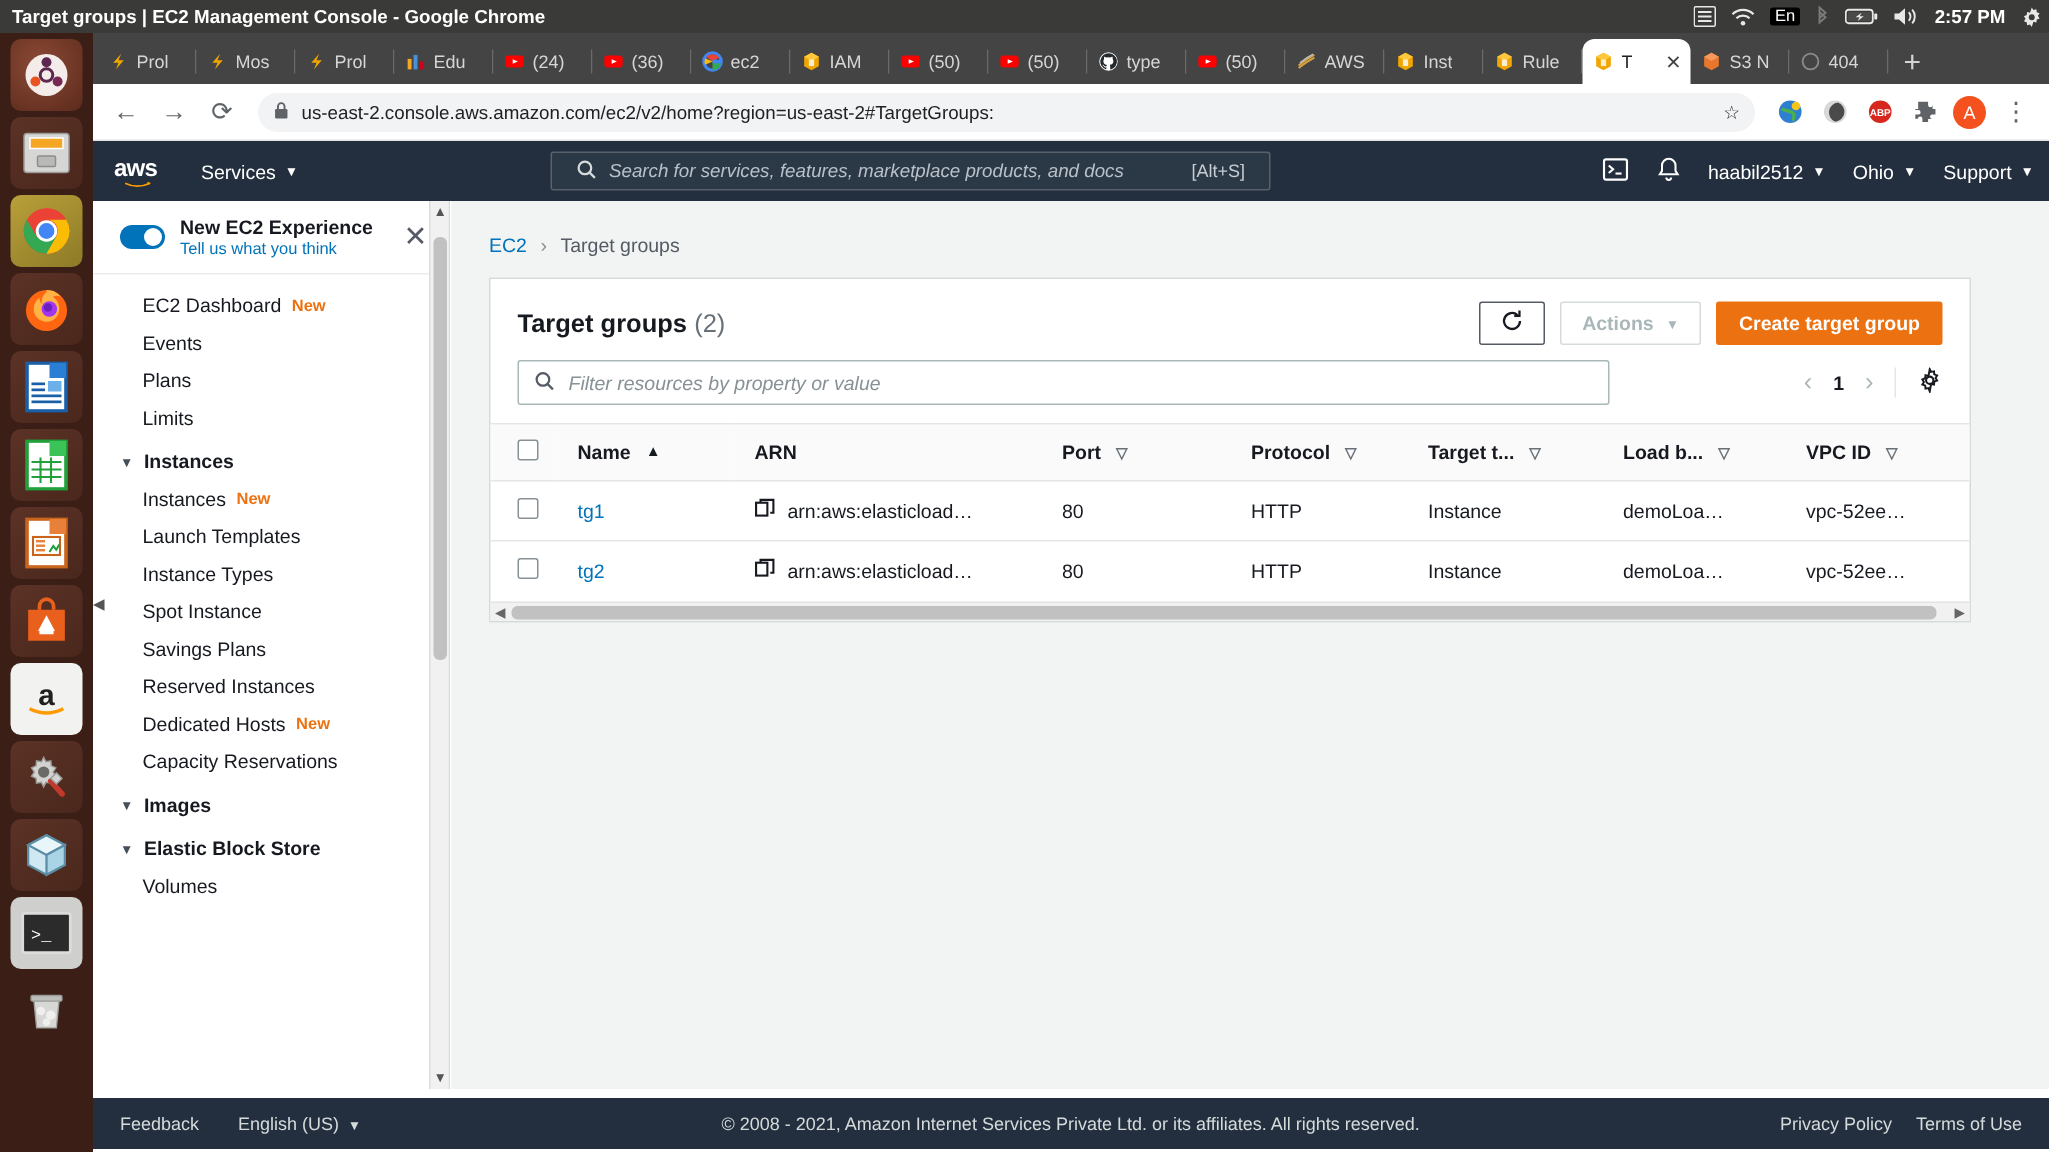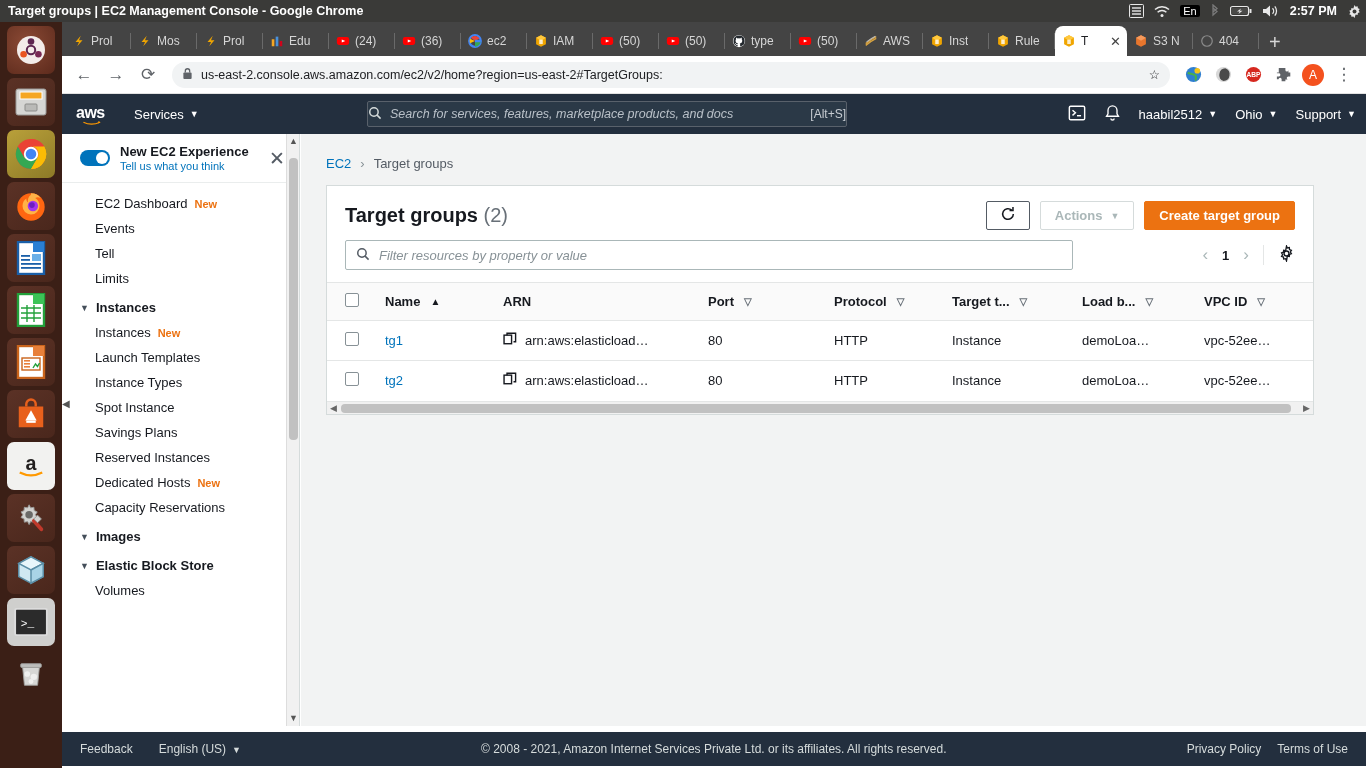--- a/index.html
+++ b/index.html
@@ -94,21 +94,21 @@
     height: 40px; background: #232f3e; display: flex; align-items: center;
     padding: 0 14px; color: #fff; font-size: 13px; position: relative;
   }
   .aws-logo { font-weight: bold; font-size: 16px; color: #fff;
      letter-spacing: -0.5px; margin-right: 26px; position: relative; }
   .aws-logo .swoosh { display:block; height:4px; margin-top:-1px; }
   .svc { font-size: 13px; display: flex; align-items: center; gap: 6px; }
   #aws-search {
     position: absolute; left: 305px; width: 480px; height: 26px;
     background: #2b3947; border: 1px solid #59616b; border-radius: 2px;
-    display: flex; align-items: center; padding: 0 0; gap: 8px;
+    display: flex; align-items: center; padding: 0 16px; gap: 8px;
     color: #b9c0c8; font-size: 12.5px; font-style: italic;
   }
   #aws-search .alt { margin-left: auto; font-style: normal; color: #c7ccd2; font-size:12px;}
   #aws-right { position: absolute; right: 10px; display: flex;
     align-items: center; gap: 18px; font-size: 12.5px; }
 
   
   #sidebar {
     position: absolute; left: 0; top: 40px; width: 238px; height: 592px;
     background: #fff; border-right: 1px solid #d5dbdb; overflow: hidden;
@@ -142,21 +142,21 @@
   #content { position: absolute; left: 239px; top: 40px;
     width: 1065px; height: 592px; background: #f2f3f3; overflow: hidden; }
   #breadcrumb { padding: 22px 0 0 25px; font-size: 13px; color: #545b64;
     display: flex; align-items: center; gap: 9px; }
   #breadcrumb .crumb-link { color: #0073bb; }
   #breadcrumb .sep { color: #879196; font-size: 13px; }
 
   #panel { margin: 14px 0 0 25px; width: 988px; background: #fff;
     border: 1px solid #d5dbdb; border-radius: 0px; position: relative; }
   #panel-head { display: flex; align-items: center; padding: 15px 18px 0 18px; }
-  #panel-title { font-size: 20px; font-weight: bold; color: #16191f; }
+  #panel-title { font-size: 17px; font-weight: bold; color: #16191f; }
   #panel-title .count { color: #687078; font-weight: normal; }
   #panel-actions { margin-left: auto; display: flex; align-items: center; gap: 10px; }
   .btn {
     height: 29px; border: 1px solid #545b64; border-radius: 2px;
     background: #fff; color: #16191f; font-size: 13px; font-weight: bold;
     display: flex; align-items: center; justify-content: center; padding: 0 14px;
     gap: 8px;
   }
   .btn.icon-only { width: 44px; padding: 0; font-size: 15px; }
   .btn.muted { border-color: #d5dbdb; color: #aab7b8; }
@@ -662,21 +662,21 @@
       </div>
       <div id="sb-list">
         <div class="sb-item">
             <span>EC2 Dashboard</span>
             <span class="badge-new">New</span>
           </div>
         <div class="sb-item">
             <span>Events</span>
           </div>
         <div class="sb-item">
-            <span>Tell</span>
+            <span>Plans</span>
           </div>
         <div class="sb-item">
             <span>Limits</span>
           </div>
         <div class="sb-group">
             <span class="caret">▼</span>
             <span>Instances</span>
           </div>
         <div class="sb-item">
             <span>Instances</span>

